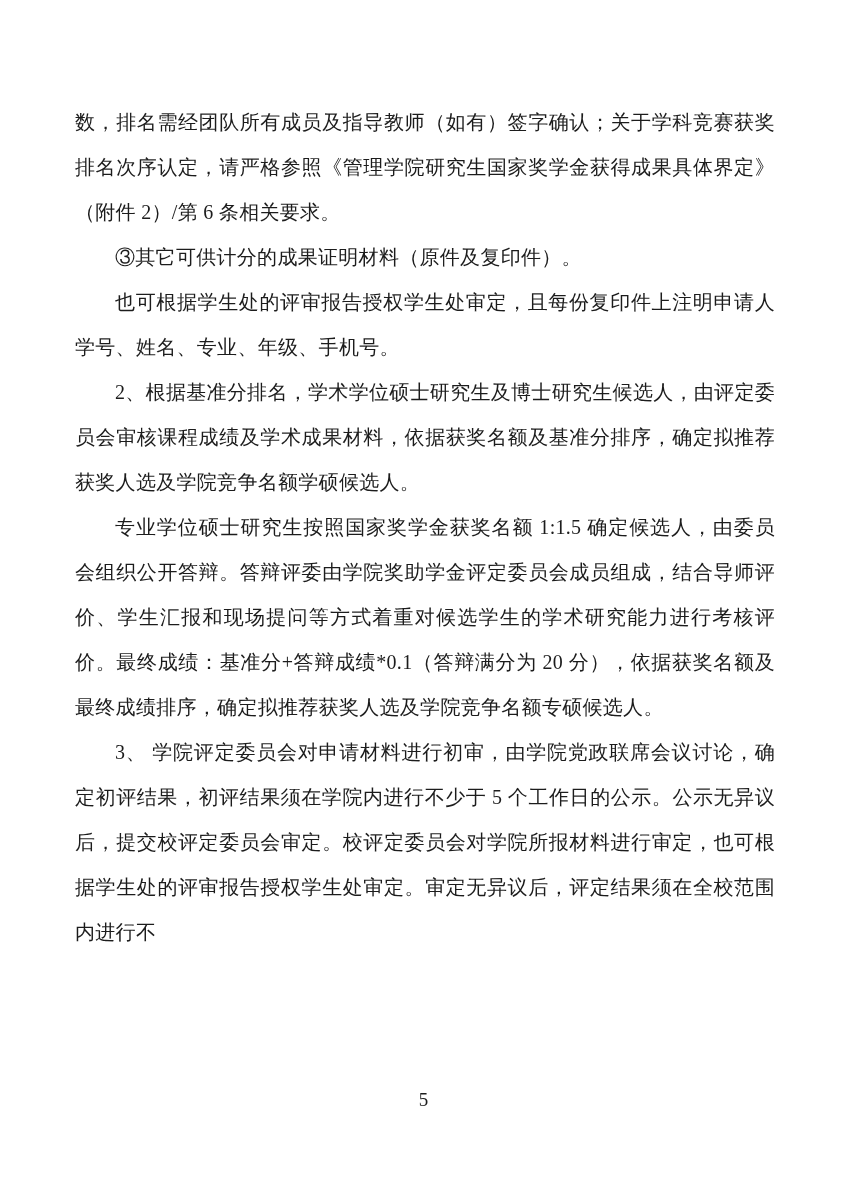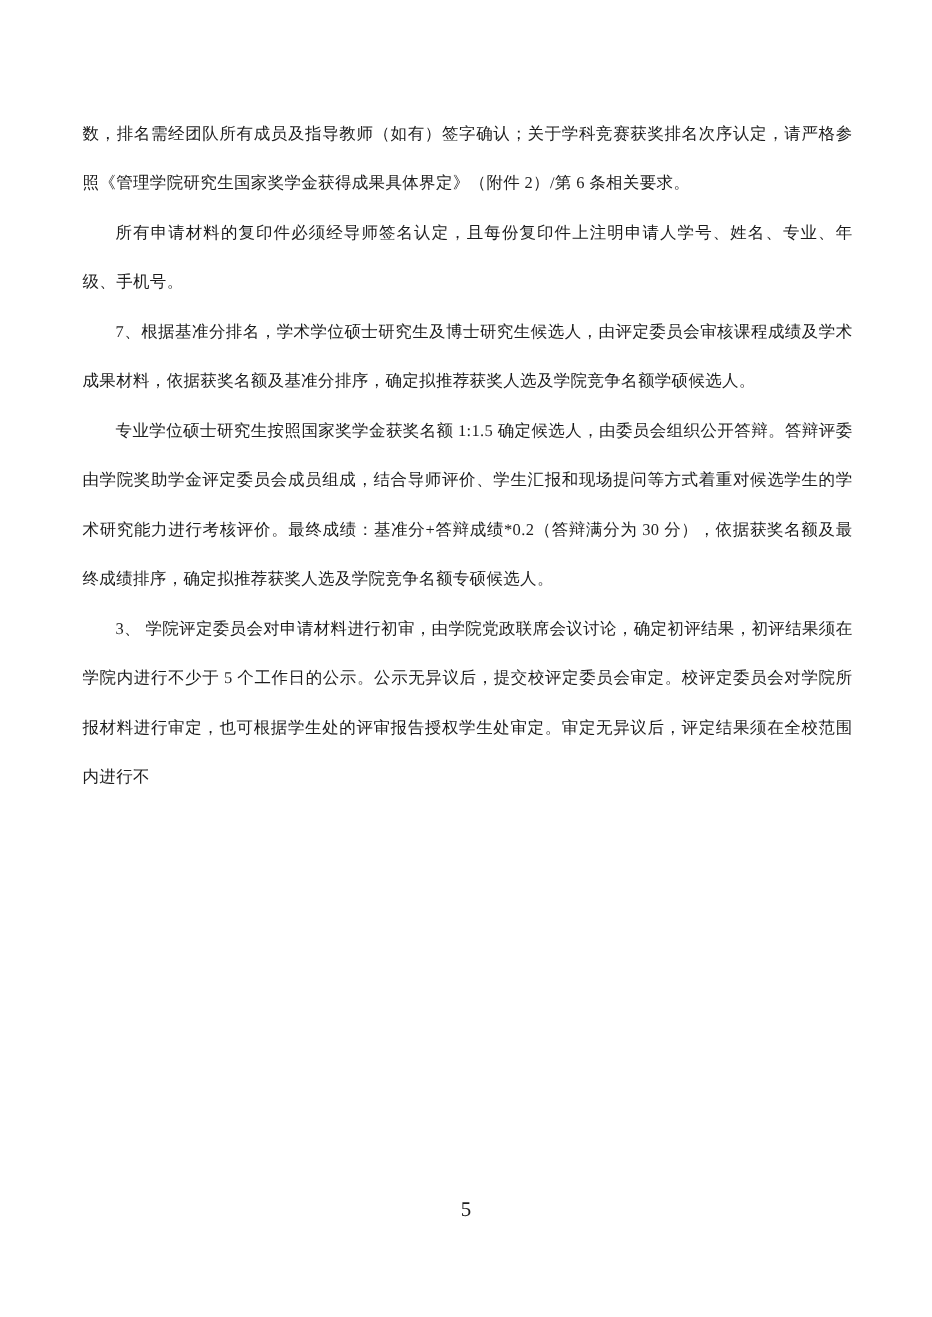--- a/index.html
+++ b/index.html
@@ -17,21 +17,21 @@
     color: #1c1c1c;
   }
   .content {
     position: absolute;
     top: 100px;
     left: 75px;
     width: 700px;
   }
   p.para {
     margin: 0;
-    font-size: 15px;
+    font-size: 20px;
     line-height: 45px;
     text-align: justify;
     text-align-last: left;
     letter-spacing: 0.3px;
     word-break: break-all;
   }
   p.para.indent {
     text-indent: 2em;
   }
   .footer {
@@ -44,19 +44,20 @@
     line-height: 24px;
     color: #1c1c1c;
   }
 </style>
 </head>
 <body>
 
 <div class="page">
   <div class="content" id="paragraph-container">
       <p class="para">数，排名需经团队所有成员及指导教师（如有）签字确认；关于学科竞赛获奖排名次序认定，请严格参照《管理学院研究生国家奖学金获得成果具体界定》（附件 2）/第 6 条相关要求。</p>
-      <p class="para indent">所有申请材料的复印件必须经导师签名认定，且每份复印件上注明申请人学号、姓名、专业、年级、手机号。</p>
-      <p class="para indent">7、根据基准分排名，学术学位硕士研究生及博士研究生候选人，由评定委员会审核课程成绩及学术成果材料，依据获奖名额及基准分排序，确定拟推荐获奖人选及学院竞争名额学硕候选人。</p>
-      <p class="para indent">专业学位硕士研究生按照国家奖学金获奖名额 1:1.5 确定候选人，由委员会组织公开答辩。答辩评委由学院奖助学金评定委员会成员组成，结合导师评价、学生汇报和现场提问等方式着重对候选学生的学术研究能力进行考核评价。最终成绩：基准分+答辩成绩*0.2（答辩满分为 30 分），依据获奖名额及最终成绩排序，确定拟推荐获奖人选及学院竞争名额专硕候选人。</p>
+      <p class="para indent">③其它可供计分的成果证明材料（原件及复印件）。</p>
+      <p class="para indent">也可根据学生处的评审报告授权学生处审定，且每份复印件上注明申请人学号、姓名、专业、年级、手机号。</p>
+      <p class="para indent">2、根据基准分排名，学术学位硕士研究生及博士研究生候选人，由评定委员会审核课程成绩及学术成果材料，依据获奖名额及基准分排序，确定拟推荐获奖人选及学院竞争名额学硕候选人。</p>
+      <p class="para indent">专业学位硕士研究生按照国家奖学金获奖名额 1:1.5 确定候选人，由委员会组织公开答辩。答辩评委由学院奖助学金评定委员会成员组成，结合导师评价、学生汇报和现场提问等方式着重对候选学生的学术研究能力进行考核评价。最终成绩：基准分+答辩成绩*0.1（答辩满分为 20 分），依据获奖名额及最终成绩排序，确定拟推荐获奖人选及学院竞争名额专硕候选人。</p>
       <p class="para indent">3、 学院评定委员会对申请材料进行初审，由学院党政联席会议讨论，确定初评结果，初评结果须在学院内进行不少于 5 个工作日的公示。公示无异议后，提交校评定委员会审定。校评定委员会对学院所报材料进行审定，也可根据学生处的评审报告授权学生处审定。审定无异议后，评定结果须在全校范围内进行不</p>
     </div>
   <div class="footer">5</div>
 </div>
 
 </body></html>

